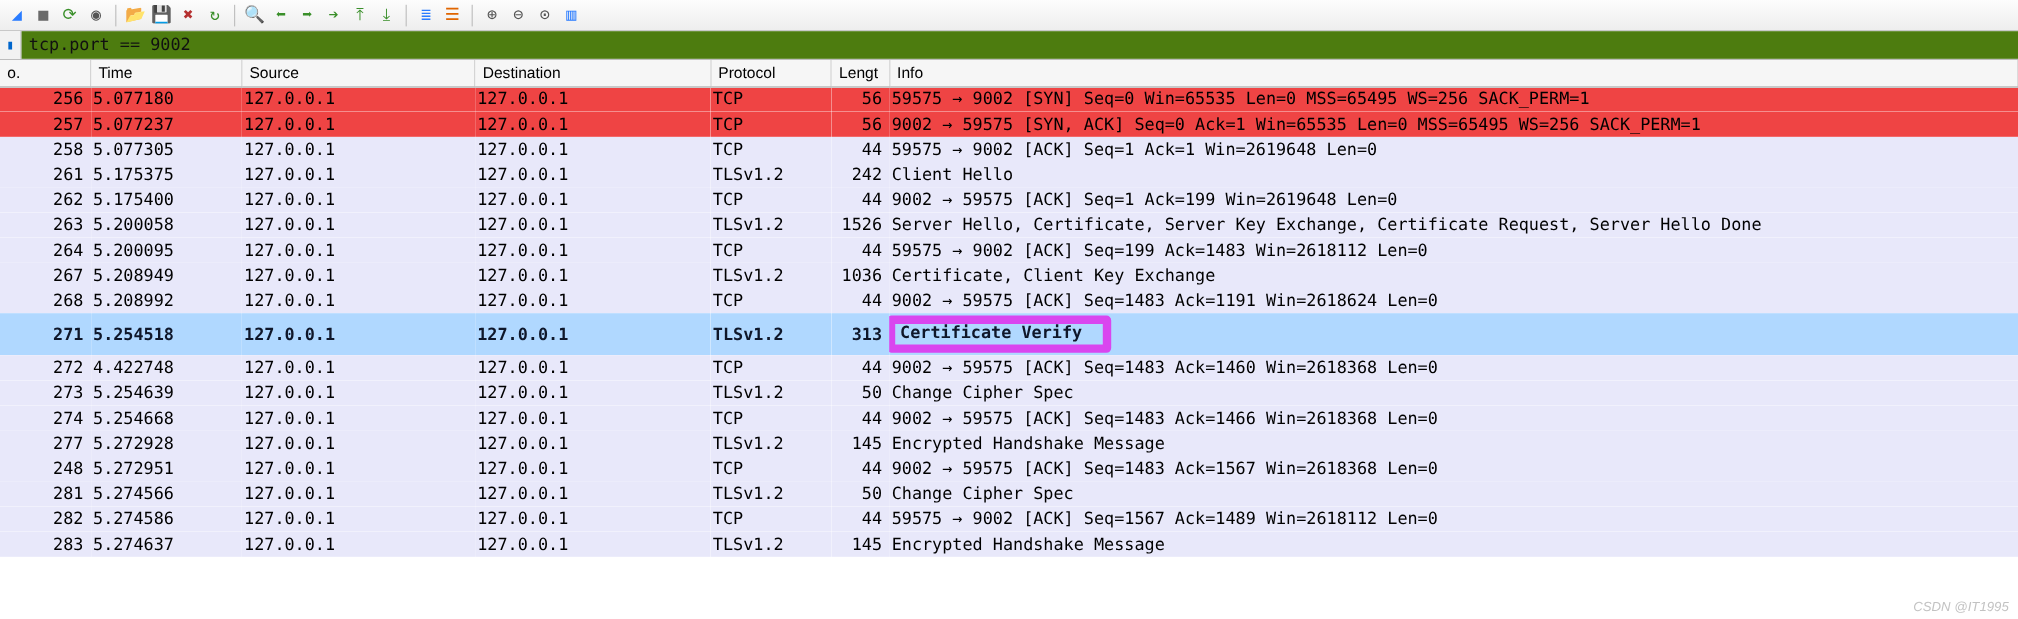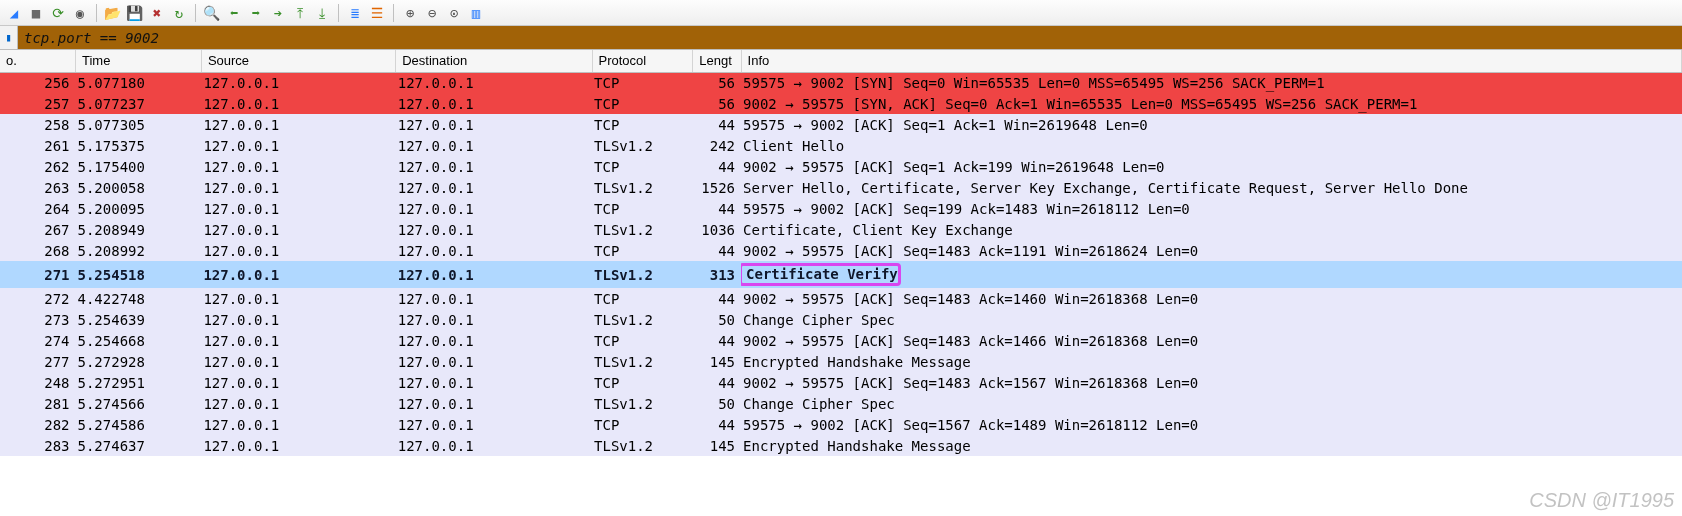--- a/index.html
+++ b/index.html
@@ -7,21 +7,21 @@
 
   
   .toolbar { height:26px; background:linear-gradient(#fdfdfd,#eeeeee); border-bottom:1px solid #c8c8c8; display:flex; align-items:center; padding:0 4px; gap:2px; }
   .tb-btn { width:20px; height:20px; display:flex; align-items:center; justify-content:center; cursor:pointer; border-radius:2px; }
   .tb-sep { width:1px; height:18px; background:#c0c0c0; margin:0 4px; }
   .tb-icon { font-size:14px; line-height:1; color:#2a5aa0; }
 
   
   .filterbar { height:24px; display:flex; align-items:stretch; border-bottom:1px solid #bdbdbd; }
   .bookmark-slot { width:18px; background:#f2f2f2; border-right:1px solid #bdbdbd; display:flex; align-items:center; justify-content:center; }
-  .filter-input { flex:1; border:none; outline:none; background:#a16207; padding:0 6px; font-family:inherit; font-size:14px; color:#111;font-style:italic; }
+  .filter-input { flex:1; border:none; outline:none; background:#4d7c0f; padding:0 6px; font-family:inherit; font-size:14px; color:#111; }
 
   
   .table-wrap { height:calc(516px - 26px - 24px); overflow:auto; }
   table.pkt { border-collapse:collapse; width:1682px; table-layout:fixed; }
 
   table.pkt th { text-align:left; font-weight:normal; font-family:Arial,Helvetica,sans-serif; font-size:13px; background:#f6f6f6; border-right:1px solid #d4d4d4; border-bottom:1px solid #bfbfbf; padding:2px 6px; white-space:nowrap; height:22px; }
   table.pkt td { padding:2px 6px 2px 2px; white-space:nowrap; height:21px; overflow:hidden; }
 
   .col-no     { width:75px;  text-align:right; padding-right:8px; }
   .col-time   { width:125px; }
@@ -30,23 +30,23 @@
   .col-proto  { width:100px; }
   .col-len    { width:48px;  text-align:right; padding-right:6px; }
   .col-info   { width:934px; }
 
   
   tr.syn      td { background:#ef4444; color:#000; }
   tr.tcp      td { background:#e8e8fa; color:#000; }
   tr.selected td { background:#b0d8ff; color:#0f172a; font-weight:bold; }
 
   
-  .hl-box { display:inline-block; border:3px solid #d946ef; padding:0 0 1px 4px; margin-left:-4px; border-radius:4px; }
-
-  .watermark { position:absolute; right:8px; bottom:4px; font-family:Arial,sans-serif; font-size:20px; font-style:italic; color:rgba(120,120,120,0.45); font-weight:500; pointer-events:none; }
+  .hl-box { display:inline-block; border:7px solid #d946ef; padding:0 17px 1px 4px; margin-left:-4px; border-radius:4px; }
+
+  .watermark { position:absolute; right:8px; bottom:4px; font-family:Arial,sans-serif; font-size:11px; font-style:italic; color:rgba(120,120,120,0.45); font-weight:500; pointer-events:none; }
 </style>
 </head>
 <body>
 
 <div class="toolbar" id="toolbar">
     <div class="tb-btn">
       <span class="tb-icon" style="color: rgb(42, 124, 255);">◢</span>
     </div>
     <div class="tb-btn">
       <span class="tb-icon" style="color: rgb(106, 106, 106);">■</span>

